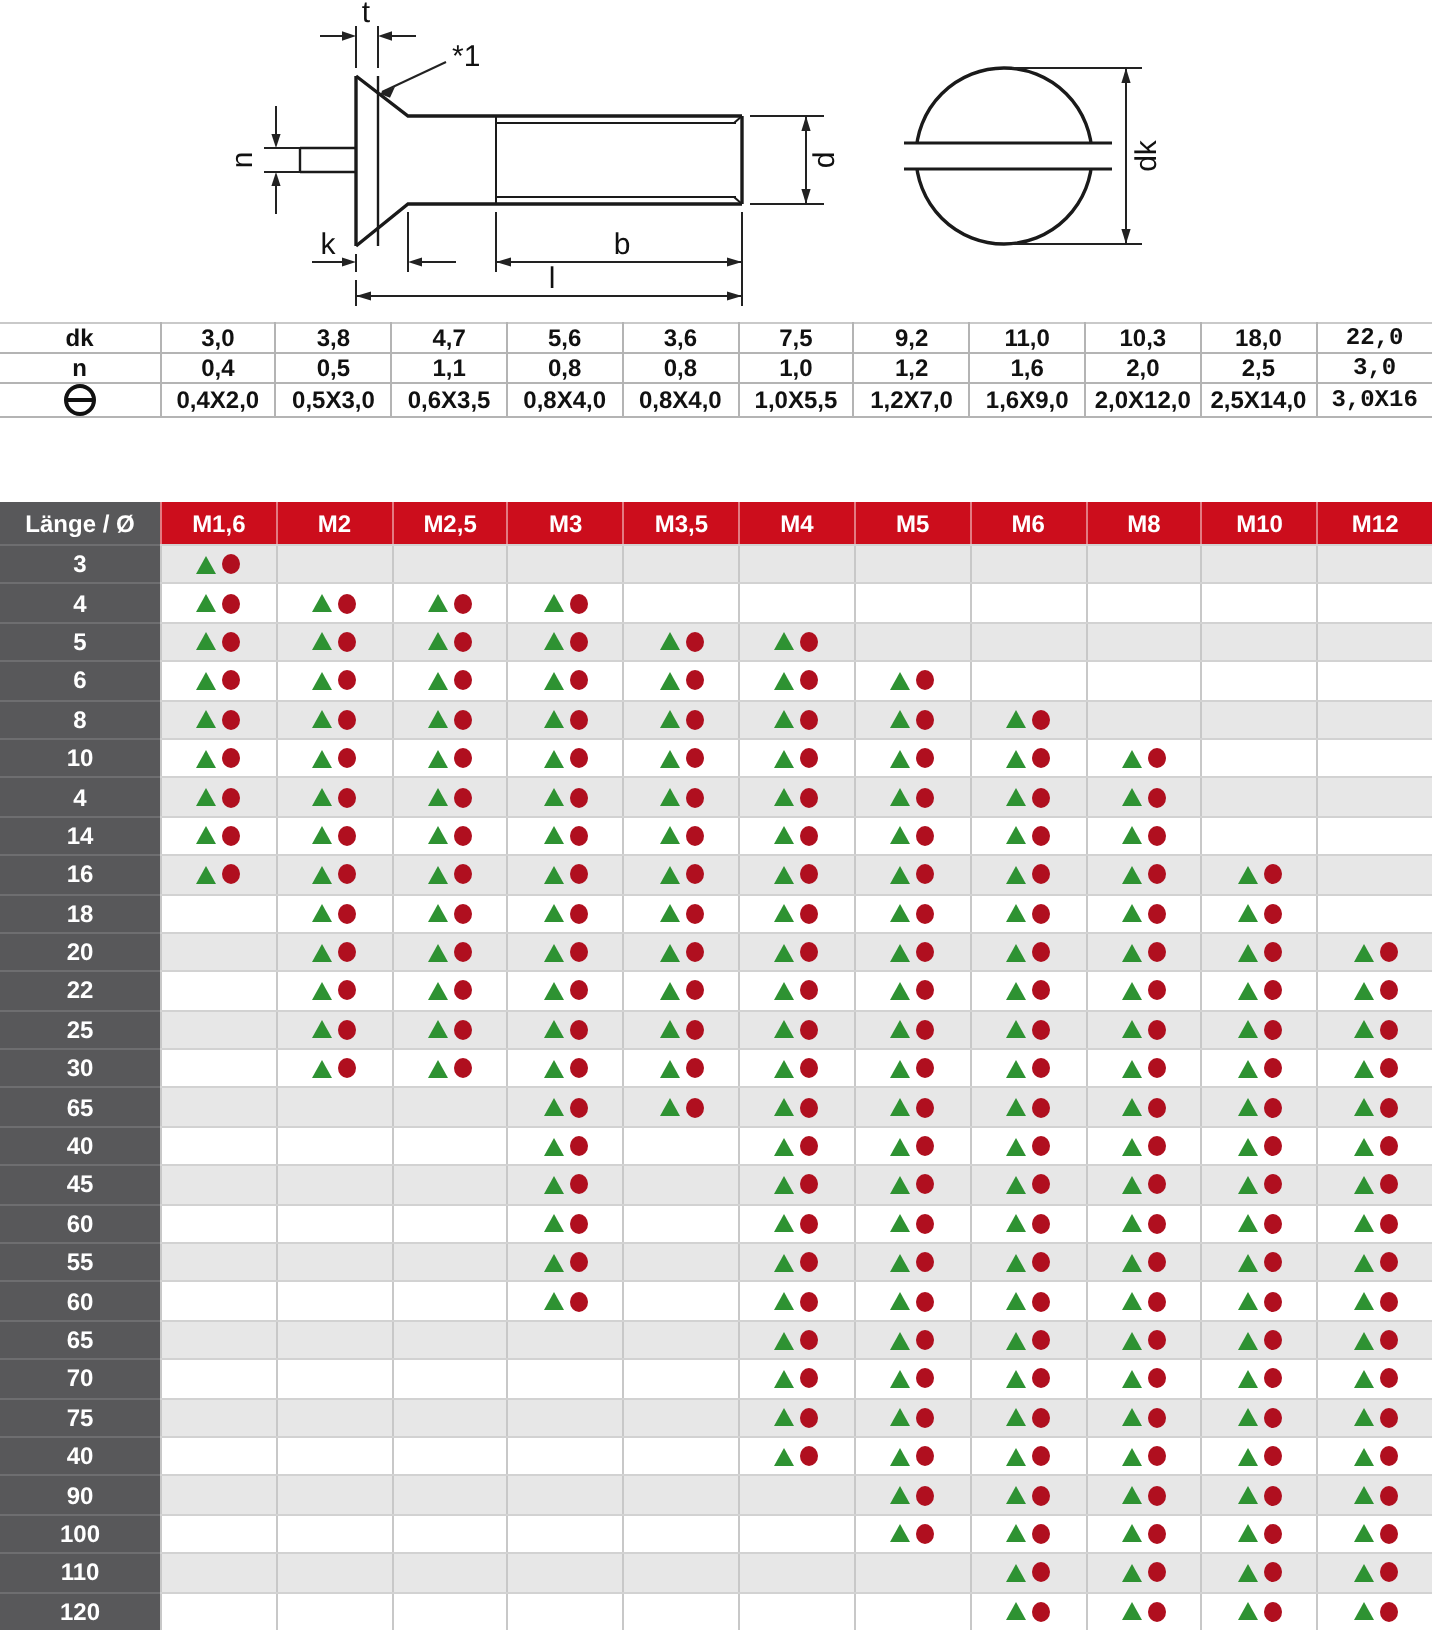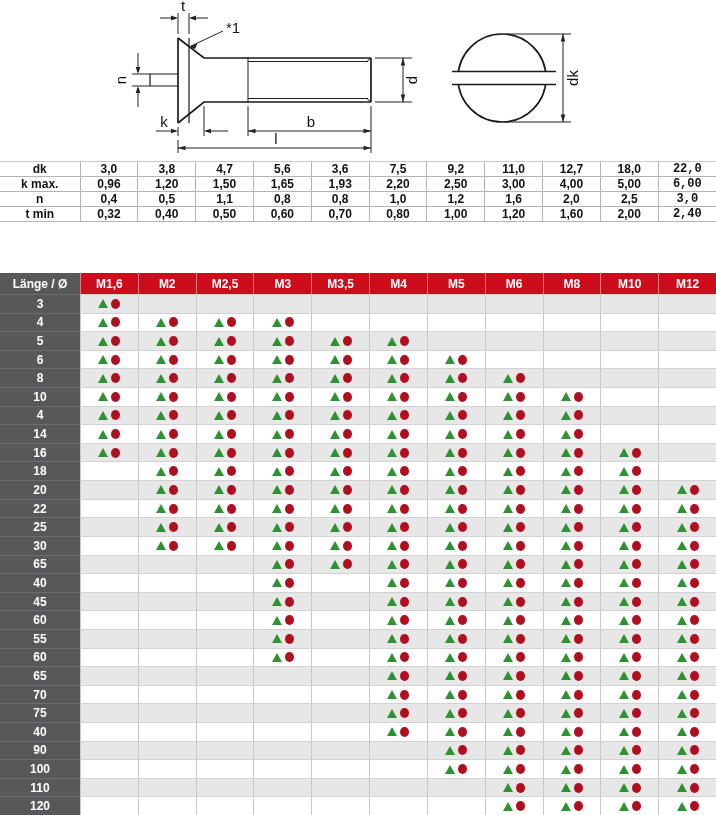--- a/index.html
+++ b/index.html
@@ -17,21 +17,21 @@
   table.spec td:last-child{border-right:none;font-family:Liberation Mono, monospace;}
   table.spec tr:first-child td{border-top:1px solid #c9c9c9;}
   .slot-sym{display:inline-block;position:relative;width:12px;height:12px;
     border:2px solid #111;border-radius:50%;vertical-align:middle;}
   .slot-sym::after{content:"";position:absolute;left:-1px;right:-1px;top:50%;
     height:2px;margin-top:-1px;background:#111;}
 
   
   .grid{position:absolute;top:251px;left:0;width:716px;height:564px;display:flex;flex-direction:column;}
   .row{display:grid;grid-template-columns:80px repeat(11,1fr);}
-  .hdr{height:21px;background:var(--c-red,#cc0d1c);margin-top:22px;}
+  .hdr{height:21px;background:var(--c-red,#cc0d1c);}
   .hdr .corner,.hdr .mcol{display:flex;align-items:center;justify-content:center;
     color:#fff;font-weight:bold;font-size:12px;white-space:nowrap;}
   .hdr .corner{background:var(--c-darkgray,#58585a);}
   .hdr .mcol{border-left:1px solid rgba(255,255,255,.45);}
   .drow{flex:1;background:#fff;border-top:1px solid #d2d2d2;}
   .drow.alt{background:var(--c-rowgray,#e7e7e7);}
   .drow:first-of-type{border-top:none;}
   .len{background:var(--c-darkgray,#58585a);color:#fff;font-weight:bold;font-size:12px;
     display:flex;align-items:center;justify-content:center;border-top:1px solid #6e6e70;margin-top:-1px;}
   .cell{display:flex;align-items:center;justify-content:center;gap:3px;border-left:1px solid #c8c8c8;}
@@ -121,65 +121,51 @@
         <tr>
           <td>dk</td>
           <td>3,0</td>
           <td>3,8</td>
           <td>4,7</td>
           <td>5,6</td>
           <td>3,6</td>
           <td>7,5</td>
           <td>9,2</td>
           <td>11,0</td>
-          <td>12,7</td>
+          <td>10,3</td>
           <td>18,0</td>
           <td>22,0</td>
-        </tr>
-        <tr>
-          <td>k max.</td>
-          <td>0,96</td>
-          <td>1,20</td>
-          <td>1,50</td>
-          <td>1,65</td>
-          <td>1,93</td>
-          <td>2,20</td>
-          <td>2,50</td>
-          <td>3,00</td>
-          <td>4,00</td>
-          <td>5,00</td>
-          <td>6,00</td>
         </tr>
         <tr>
           <td>n</td>
           <td>0,4</td>
           <td>0,5</td>
           <td>1,1</td>
           <td>0,8</td>
           <td>0,8</td>
           <td>1,0</td>
           <td>1,2</td>
           <td>1,6</td>
           <td>2,0</td>
           <td>2,5</td>
           <td>3,0</td>
         </tr>
         <tr>
-          <td>t min</td>
-          <td>0,32</td>
-          <td>0,40</td>
-          <td>0,50</td>
-          <td>0,60</td>
-          <td>0,70</td>
-          <td>0,80</td>
-          <td>1,00</td>
-          <td>1,20</td>
-          <td>1,60</td>
-          <td>2,00</td>
-          <td>2,40</td>
+          <td><span class="slot-sym"></span></td>
+          <td>0,4X2,0</td>
+          <td>0,5X3,0</td>
+          <td>0,6X3,5</td>
+          <td>0,8X4,0</td>
+          <td>0,8X4,0</td>
+          <td>1,0X5,5</td>
+          <td>1,2X7,0</td>
+          <td>1,6X9,0</td>
+          <td>2,0X12,0</td>
+          <td>2,5X14,0</td>
+          <td>3,0X16</td>
         </tr>
       </tbody>
   </table>
 
   <div class="grid">
     <div class="row hdr">
       <div class="corner">Länge / Ø</div>
     <div class="mcol">M1,6</div>
         <div class="mcol">M2</div>
         <div class="mcol">M2,5</div>

